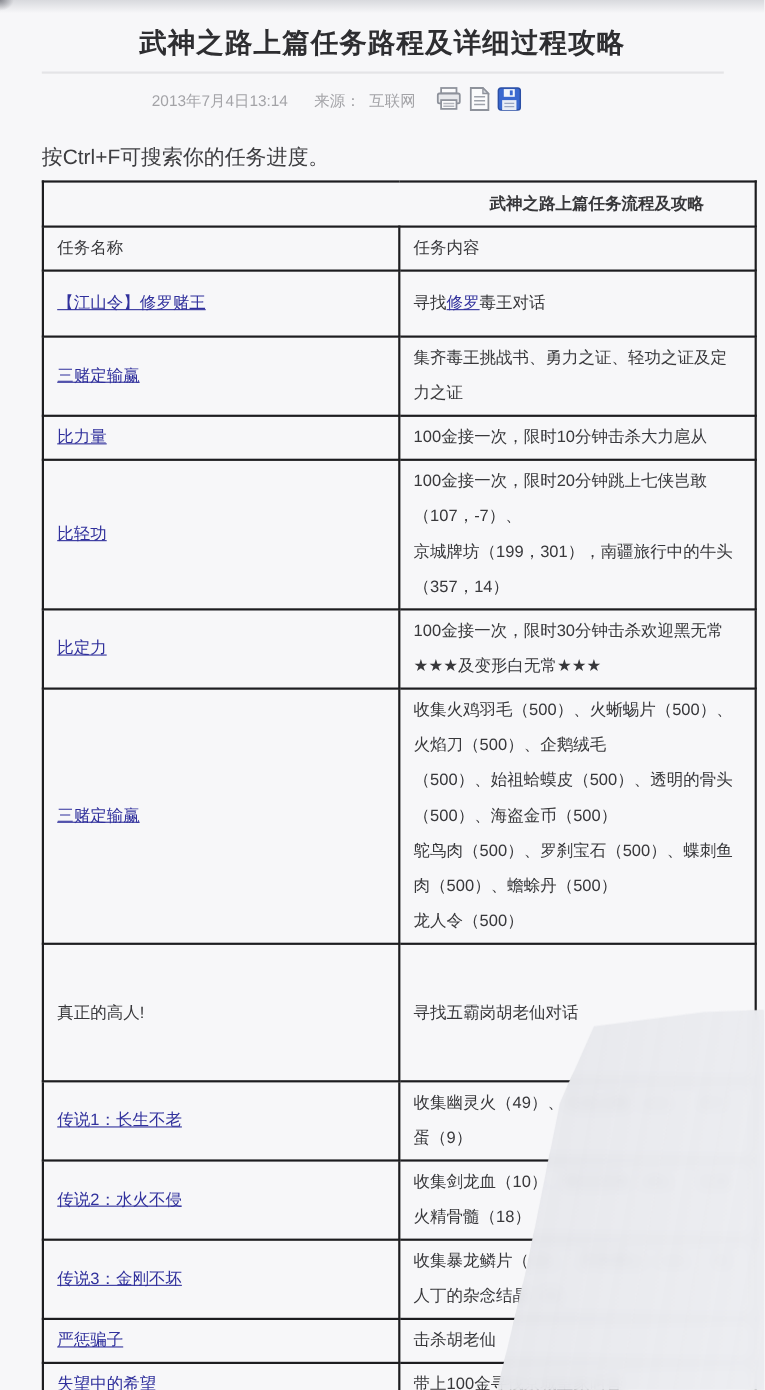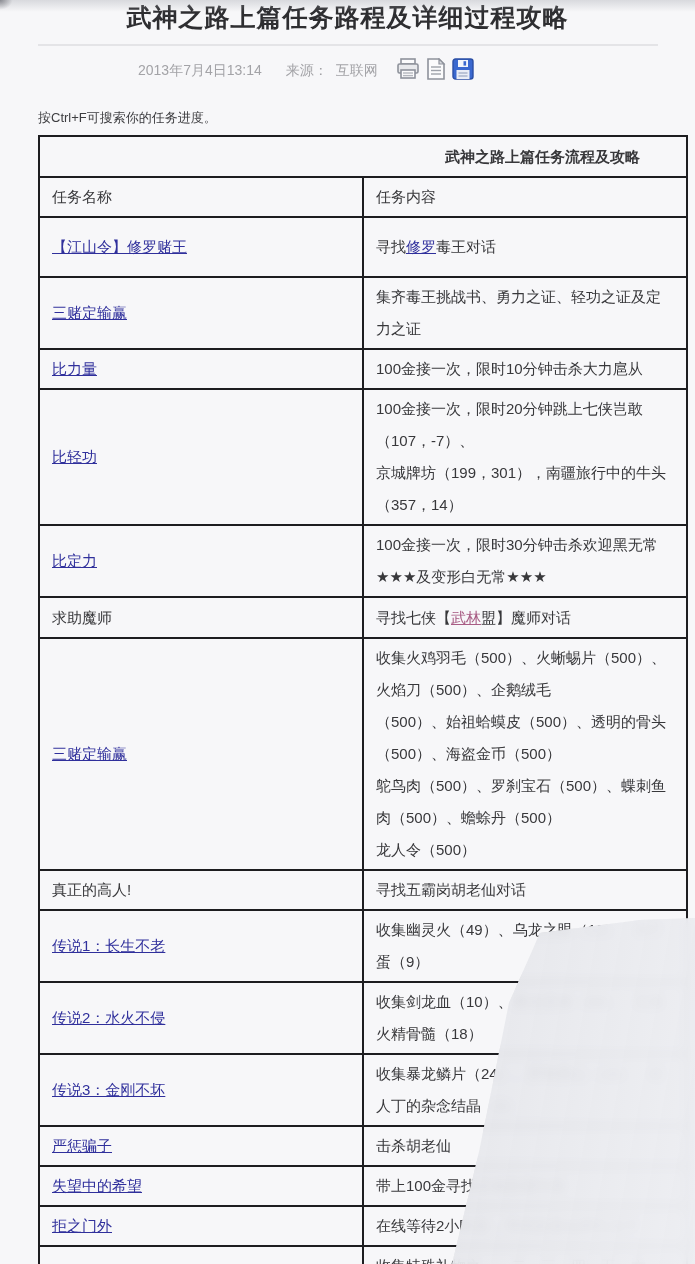--- a/index.html
+++ b/index.html
@@ -10,41 +10,41 @@
     -webkit-font-smoothing:antialiased;
   }
   
   .top-artifact{
     position:absolute;top:0;left:0;width:695px;height:12px;
     background:
       radial-gradient(18px 14px at 0 0, rgba(70,72,80,.55), rgba(70,72,80,0) 70%),
       linear-gradient(to bottom, rgba(170,173,180,.40), rgba(170,173,180,0));
     pointer-events:none;
   }
-  .article-header{padding-top:1px;}
+  .article-header{padding-top:22px;}
   .article-title{
     margin:0;text-align:center;
     font-size:25px;font-weight:bold;color:#2e2e31;letter-spacing:1px;
   }
   .title-divider{
     width:620px;margin:10px auto 0 auto;border:none;
     border-top:2px solid #e4e4e7;height:0;
   }
   .meta-line{
     margin:12px 0 4px 138px;
     font-size:14px;color:#a3a3a7;
     display:flex;align-items:center;gap:6px;
   }
   .meta-date{margin-right:18px;}
   .meta-source-label{margin-right:2px;}
   .meta-source{margin-right:12px;}
   .meta-icon{display:inline-block;vertical-align:middle;}
   .tip-line{
     margin:26px 0 0 38px;
-    font-size:13px;color:#3d3d40;
+    font-size:19px;color:#3d3d40;
   }
   
   .task-table{
     border-collapse:collapse;table-layout:fixed;
     margin:8px 0 0 38px;width:650px;
     background:transparent;
   }
   .task-table td{
     border:2px solid #1d1d20;
     padding:3px 12px;
@@ -157,24 +157,20 @@
       <tr>
         <td class="c-name"><a href="#" class="lnk">比轻功</a></td>
         <td class="c-content"><span>100金接一次，限时20分钟跳上七侠岂敢（107，-7）、
 京城牌坊（199，301），南疆旅行中的牛头（357，14）</span></td>
       </tr>
       <tr>
         <td class="c-name"><a href="#" class="lnk">比定力</a></td>
         <td class="c-content"><span>100金接一次，限时30分钟击杀欢迎黑无常★★★及变形白无常★★★</span></td>
       </tr>
       <tr>
-        <td class="c-name"><span>求助魔师</span></td>
-        <td class="c-content"><span>寻找七侠【</span><a href="#" class="lnk visited">武林</a><span>盟】魔师对话</span></td>
-      </tr>
-      <tr>
         <td class="c-name"><a href="#" class="lnk">三赌定输赢</a></td>
         <td class="c-content"><span>收集火鸡羽毛（500）、火蜥蜴片（500）、火焰刀（500）、企鹅绒毛
 （500）、始祖蛤蟆皮（500）、透明的骨头（500）、海盗金币（500）
 鸵鸟肉（500）、罗刹宝石（500）、蝶刺鱼肉（500）、蟾蜍丹（500）
 龙人令（500）</span></td>
       </tr>
       <tr>
         <td class="c-name"><span>真正的高人!</span></td>
         <td class="c-content"><span>寻找五霸岗胡老仙对话</span></td>
       </tr>

